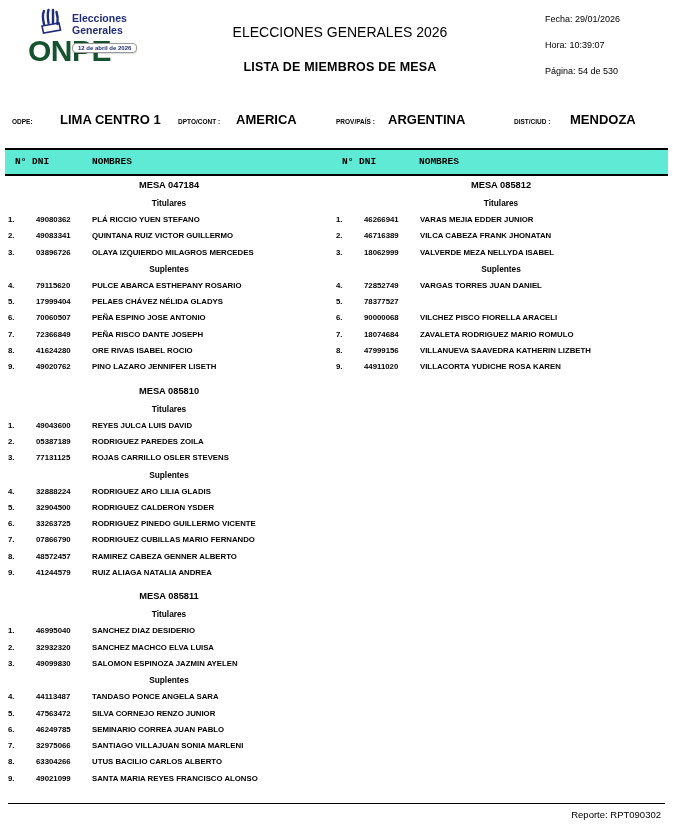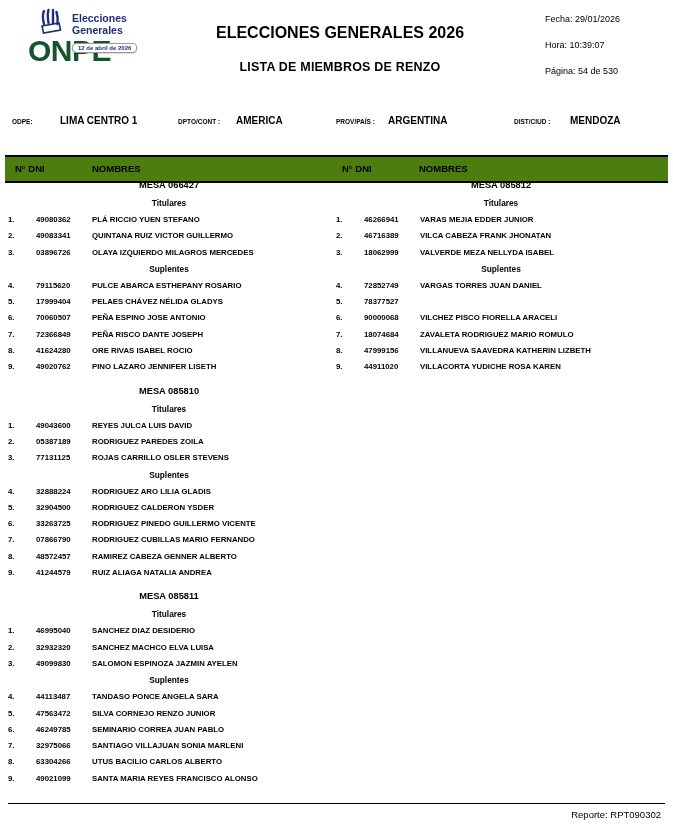--- a/index.html
+++ b/index.html
@@ -12,36 +12,36 @@
   .logo { position:absolute; left:10px; top:8px; width:140px; height:52px; }
   .onpe-word { position:absolute; left:2px; top:26px; font-size:30px; font-weight:800; letter-spacing:-0.5px; color:#14532d;margin-left:16px; }
   .hand-icon { position:absolute; left:24px; top:0px; }
   .logo-right { position:absolute; left:62px; top:4px; }
   .logo-line { font-size:10.5px; font-weight:800; color:#1f2d7a; line-height:12px; }
   .logo-badge {
     margin-top:3px; display:inline-block; border:1px solid #9a9a9a; border-radius:4px;
     padding:1px 5px; font-size:6px; font-weight:700; color:#1f2d7a; background:#fff;
     box-shadow:0 1px 1px rgba(0,0,0,0.15);
   }
-  .title1 { position:absolute; left:140px; width:400px; top:24px; text-align:center; font-size:16px; font-weight:bold; }
+  .title1 { position:absolute; left:140px; width:400px; top:24px; text-align:center; font-size:14px; font-weight:normal; }
   .title2 { position:absolute; left:140px; width:400px; top:60px; text-align:center; font-size:12.5px; font-weight:bold; letter-spacing:0.2px; }
   .meta-line { position:absolute; left:545px; font-size:9px; }
   .meta-fecha { top:14px; } .meta-hora { top:40px; } .meta-pagina { top:66px; }
   
   .loc-pair { position:absolute; top:110px; white-space:nowrap; }
   .loc-label { font-size:6.5px; font-weight:bold; display:inline-block; vertical-align:baseline; }
-  .loc-value { font-size:10px; font-weight:bold; display:inline-block; vertical-align:baseline; }
+  .loc-value { font-size:13px; font-weight:bold; display:inline-block; vertical-align:baseline; }
   .loc-0 { left:12px; }  .loc-0 .loc-label { width:48px; }
   .loc-1 { left:178px; } .loc-1 .loc-label { width:58px; }
   .loc-2 { left:336px; } .loc-2 .loc-label { width:52px; }
   .loc-3 { left:514px; } .loc-3 .loc-label { width:56px; }
   
   .band {
-    position:absolute; left:5px; right:5px; top:155px; height:24px;
-    background:#4d7c0f; border-top:2px solid #000; border-bottom:2px solid #000;
+    position:absolute; left:5px; right:5px; top:148px; height:24px;
+    background:#5eead4; border-top:2px solid #000; border-bottom:2px solid #000;font-family:Liberation Mono, monospace;
   }
   .band-group { position:absolute; top:0; height:24px; line-height:24px; font-size:9.5px; font-weight:bold; }
   .band-left  { left:10px; }
   .band-right { left:337px; }
   .band-col-dni { display:inline-block; width:77px; }
   .band-col-nombres { display:inline-block; }
   
   .col { position:absolute; top:170px; }
   .col-left  { left:8px;   width:322px; }
   .col-right { left:336px; width:330px; }
@@ -73,21 +73,21 @@
     </span>
     <span class="onpe-word">ONPE</span>
     <span class="logo-right">
       <span class="logo-line" style="display:block;">Elecciones</span>
       <span class="logo-line" style="display:block;">Generales</span>
       <span class="logo-badge">12 de abril de 2026</span>
     </span>
   </div>
 
   <div class="title1">ELECCIONES GENERALES 2026</div>
-  <div class="title2">LISTA DE MIEMBROS DE RENZO</div>
+  <div class="title2">LISTA DE MIEMBROS DE MESA</div>
 
   <div class="meta-line meta-fecha">Fecha: 29/01/2026</div>
   <div class="meta-line meta-hora">Hora: 10:39:07</div>
   <div class="meta-line meta-pagina">Página: 54 de 530</div>
 
   <div class="loc-pair loc-0">
     <span class="loc-label">ODPE:</span><span class="loc-value">LIMA CENTRO 1</span>
   </div>
   <div class="loc-pair loc-1">
     <span class="loc-label">DPTO/CONT :</span><span class="loc-value">AMERICA</span>
@@ -103,21 +103,21 @@
     <div class="band-group band-left">
       <span class="band-col-dni">N° DNI</span><span class="band-col-nombres">NOMBRES</span>
     </div>
     <div class="band-group band-right">
       <span class="band-col-dni">N° DNI</span><span class="band-col-nombres">NOMBRES</span>
     </div>
   </div>
 
   <div class="col col-left" id="col-left">
       <div class="mesa">
-        <div class="mesa-title">MESA 066427</div>
+        <div class="mesa-title">MESA 047184</div>
         <div class="section-label">Titulares</div>
         <div class="member-row">
           <span class="cell num">1.</span>
           <span class="cell dni">49080362</span>
           <span class="cell name">PLÁ RICCIO YUEN STEFANO</span>
         </div>
         <div class="member-row">
           <span class="cell num">2.</span>
           <span class="cell dni">49083341</span>
           <span class="cell name">QUINTANA RUIZ VICTOR GUILLERMO</span>

